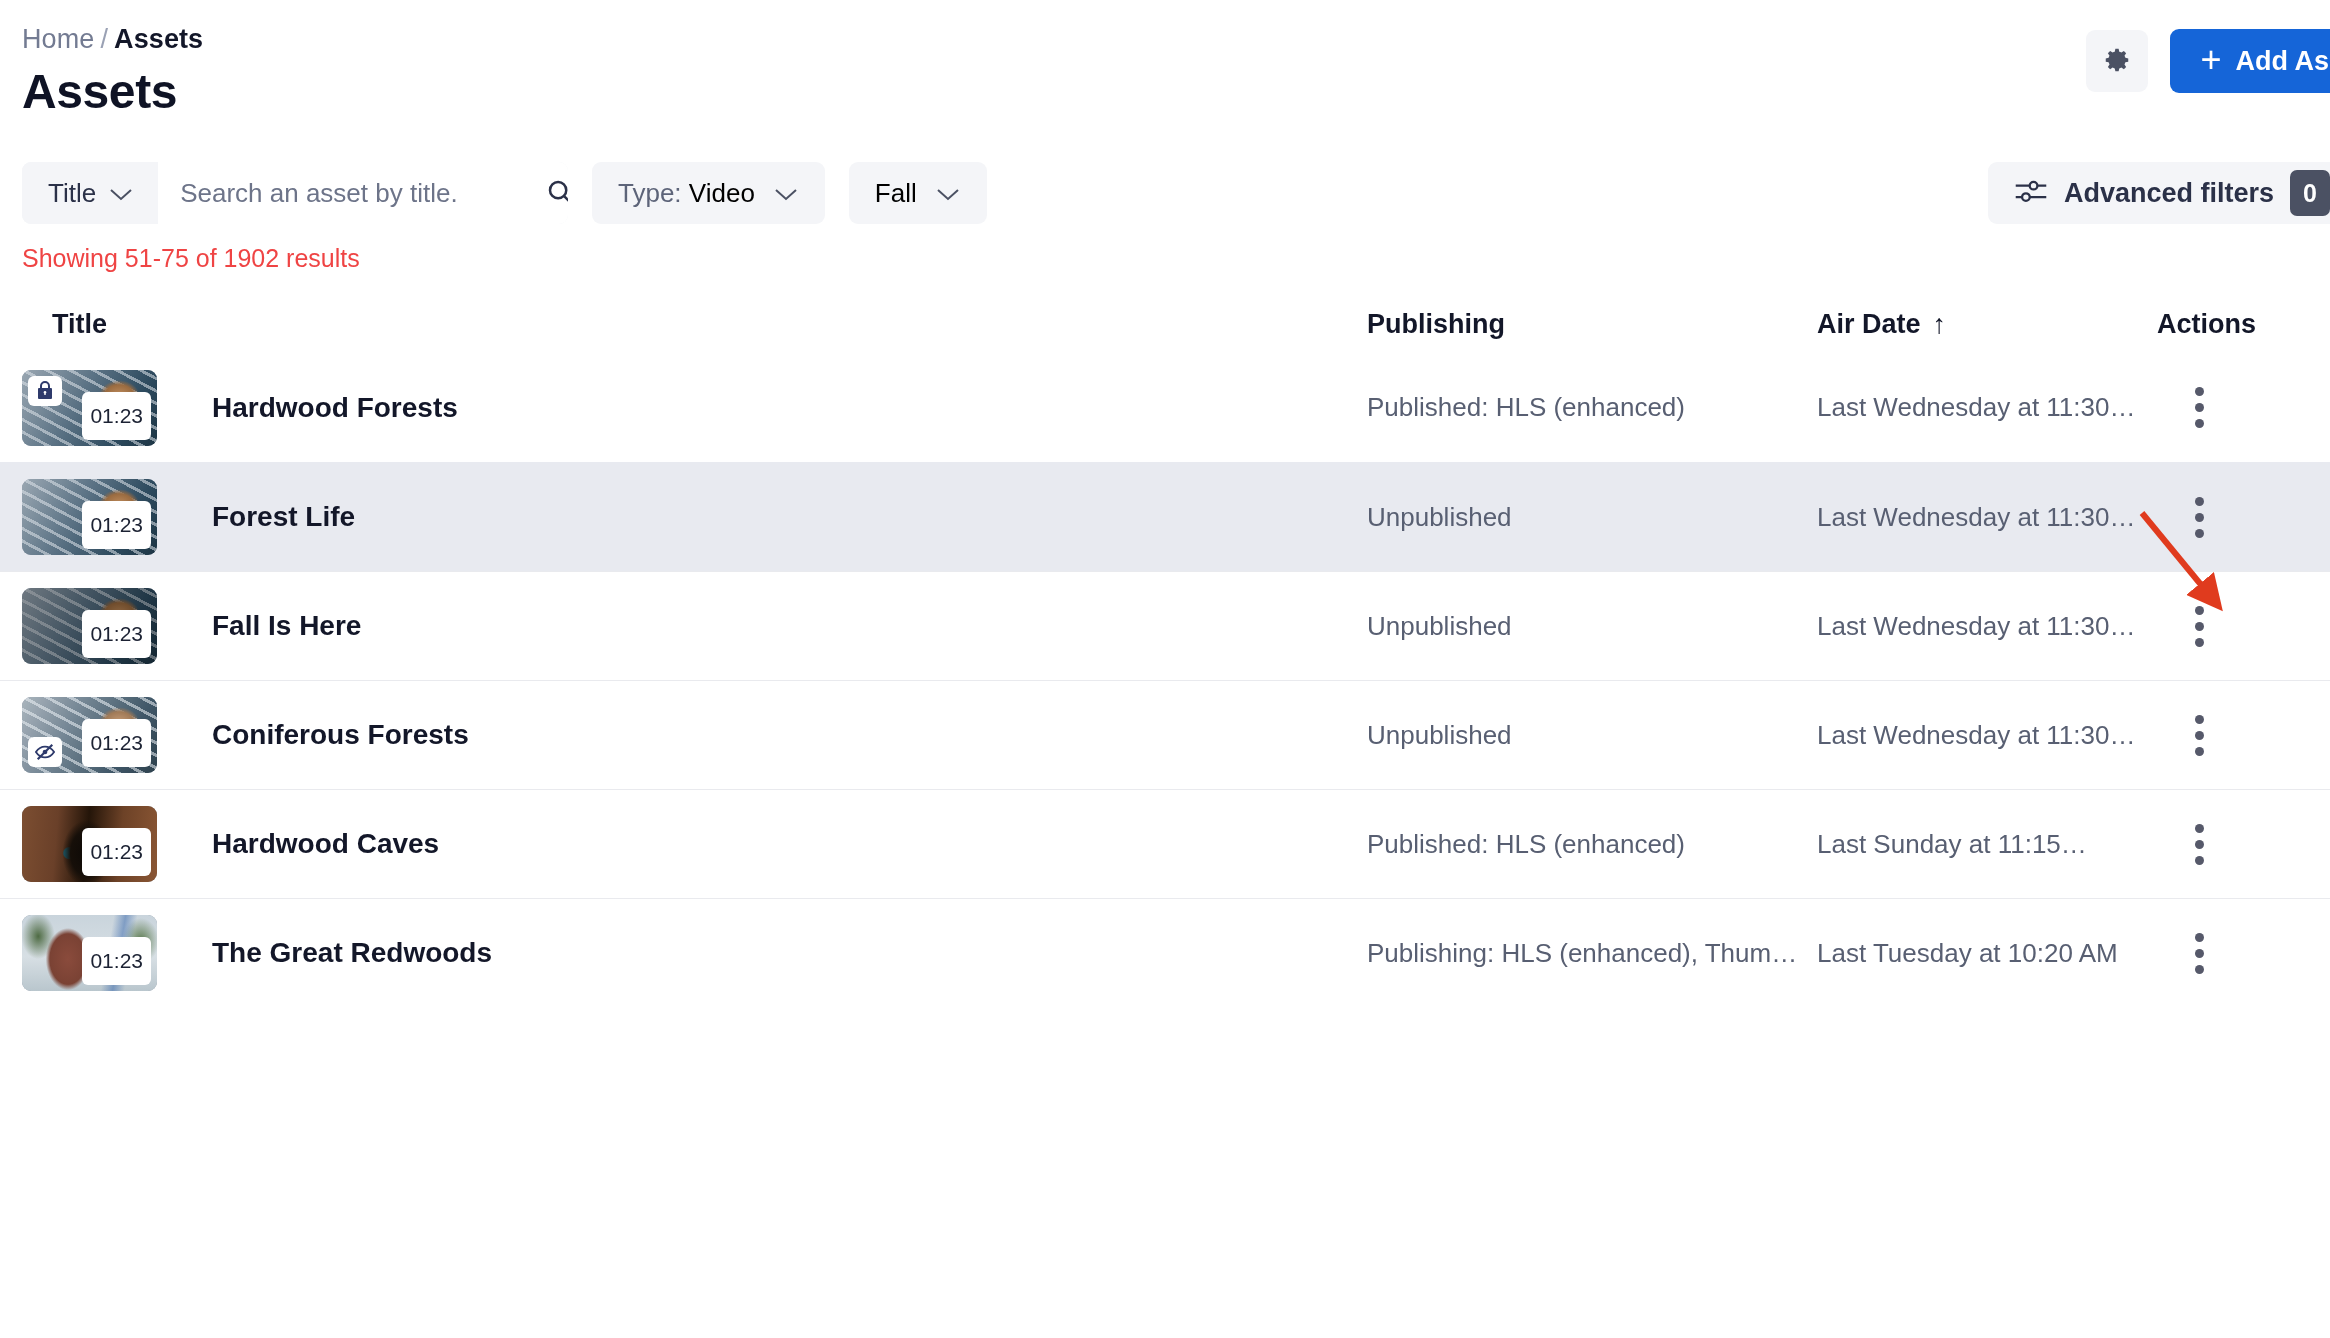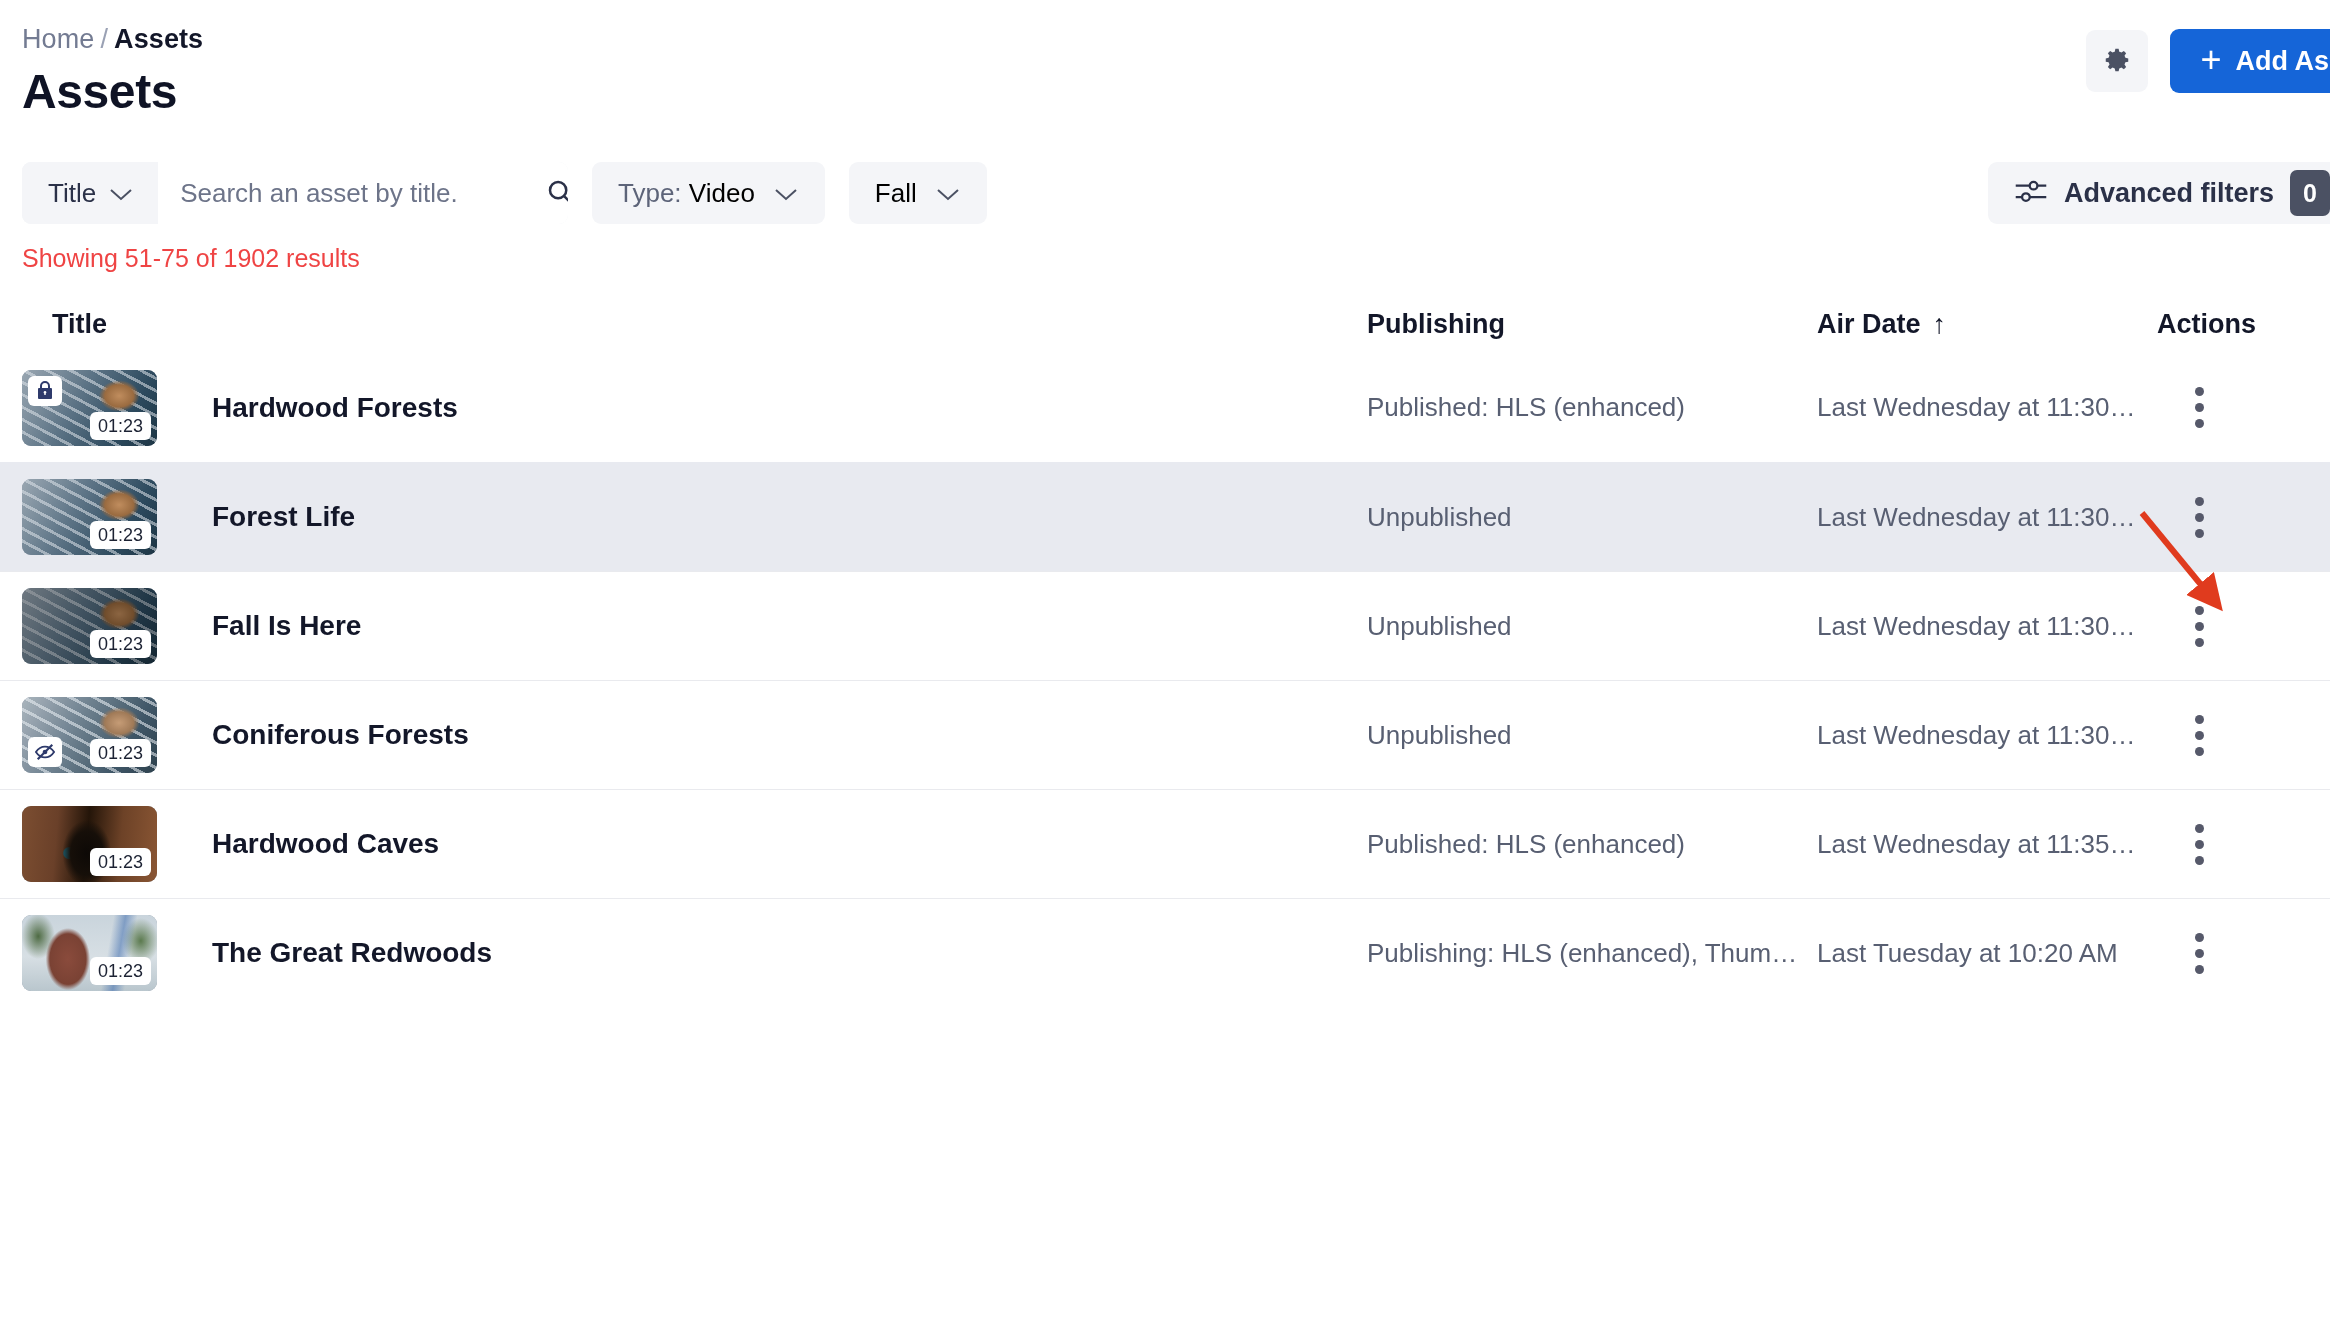--- a/index.html
+++ b/index.html
@@ -122,21 +122,21 @@
   .art-redwood {
     background:
       linear-gradient(100deg, rgba(255,255,255,0) 62%, rgba(65,110,175,.55) 70%, rgba(255,255,255,0) 78%),
       radial-gradient(ellipse 30px 42px at 34% 58%, #8a4b3c 0%, #7a4234 60%, rgba(122,66,52,0) 74%),
       radial-gradient(ellipse 22px 30px at 12% 28%, #4e6b43 0%, rgba(78,107,67,0) 76%),
       radial-gradient(ellipse 24px 30px at 88% 34%, #5b7a4e 0%, rgba(91,122,78,0) 76%),
       linear-gradient(180deg, #c9d4dc 0%, #d7dfe4 55%, #b9c6cd 100%);
   }
   .duration {
     position: absolute; right: 6px; bottom: 6px; background: #ffffff; color: #1c2233;
-    font-size: 18px; font-weight: 400; border-radius: 6px; padding: 2px 8px; line-height: 24px;
+    font-size: 21px; font-weight: 400; border-radius: 6px; padding: 12px 8px; line-height: 24px;
   }
   .badge-tl, .badge-bl {
     position: absolute; width: 34px; height: 30px; background: #ffffff; border-radius: 6px;
     display: flex; align-items: center; justify-content: center;
   }
   .badge-tl { left: 6px; top: 6px; }
   .badge-bl { left: 6px; bottom: 6px; }
 
   .asset-title { font-size: 28px; font-weight: 700; color: #131729; margin-left: 55px; }
 
@@ -328,21 +328,21 @@
         </div>
         <div class="row">
           <div class="cell-title">
             <div class="thumb">
               <div class="thumb-art art-cave"></div>
               <span class="duration">01:23</span>
             </div>
             <span class="asset-title">Hardwood Caves</span>
           </div>
           <div class="cell-pub">Published: HLS (enhanced)</div>
-          <div class="cell-date">Last Wednesday at 11:35…</div>
+          <div class="cell-date">Last Sunday at 11:15…</div>
           <div class="cell-act">
             <span class="kebab">
               <span></span>
               <span></span>
               <span></span>
             </span>
           </div>
         </div>
         <div class="row">
           <div class="cell-title">

